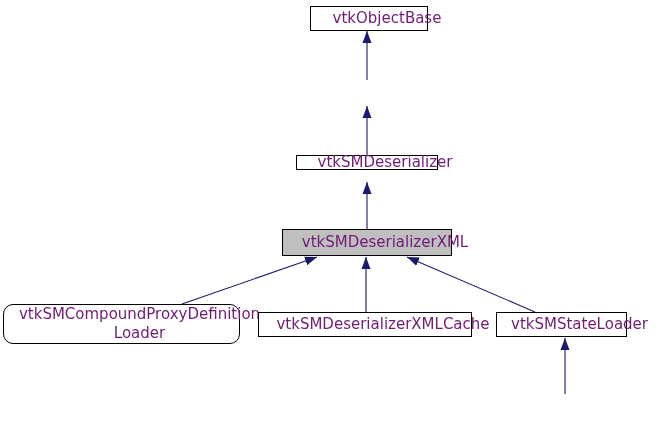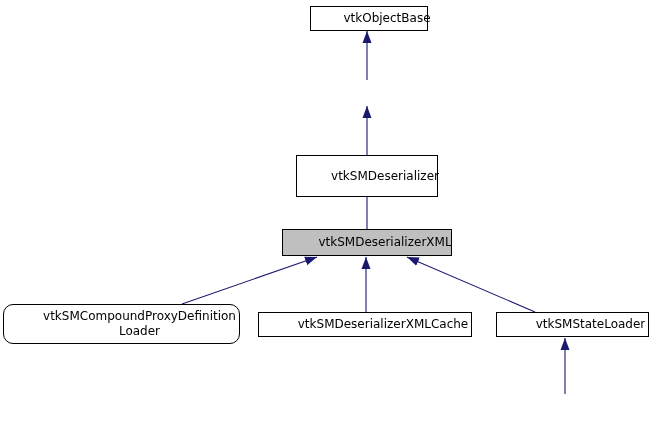--- a/index.html
+++ b/index.html
@@ -31,22 +31,22 @@
     stroke: none;
   }
   .node {
     position: absolute;
     box-sizing: border-box;
     background: var(--node-fill, #ffffff);
     border: 1px solid var(--node-border, #000000);
     display: flex;
     align-items: center;
     justify-content: center;
-    font-size: 12px;
-    color: #000000;
+    font-size: 15px;
+    color: #701a75;
     text-align: center;
     line-height: 1.25;
     cursor: pointer;
     padding-left: 36px;
   }
   .node.highlight {
     background: var(--hl-fill, #bfbfbf);
     cursor: default;
   }
   .node .label {
@@ -72,35 +72,35 @@
     <line class="edge" x1="366" y1="312" x2="366" y2="257" marker-end="url(#arrow)"></line>
     <line class="edge" x1="535" y1="312" x2="407" y2="257" marker-end="url(#arrow)"></line>
     <line class="edge" x1="565" y1="394" x2="565" y2="338" marker-end="url(#arrow)"></line>
   </svg>
 
   <div class="node" style="left:310px; top:6px; width:118px; height:25px;">
     <span class="label">vtkObjectBase</span>
   </div>
 
 
-  <div class="node" style="left:296px; top:155px; width:142px; height:42px;">
+  <div class="node" style="left:296px; top:155px; width:142px; height:15px;">
     <span class="label">vtkSMDeserializer</span>
   </div>
 
   <div class="node highlight" style="left:282px; top:229px; width:170px; height:27px;">
     <span class="label">vtkSMDeserializerXML</span>
   </div>
 
   <div class="node" style="left:3px; top:304px; width:237px; height:40px;border-radius:10px;">
     <span class="label">vtkSMCompoundProxyDefinition
 Loader</span>
   </div>
 
   <div class="node" style="left:258px; top:312px; width:214px; height:25px;">
     <span class="label">vtkSMDeserializerXMLCache</span>
   </div>
 
-  <div class="node" style="left:496px; top:312px; width:153px; height:25px;">
+  <div class="node" style="left:496px; top:312px; width:131px; height:25px;">
     <span class="label">vtkSMStateLoader</span>
   </div>
 
 
 </div>
 
 </body></html>

